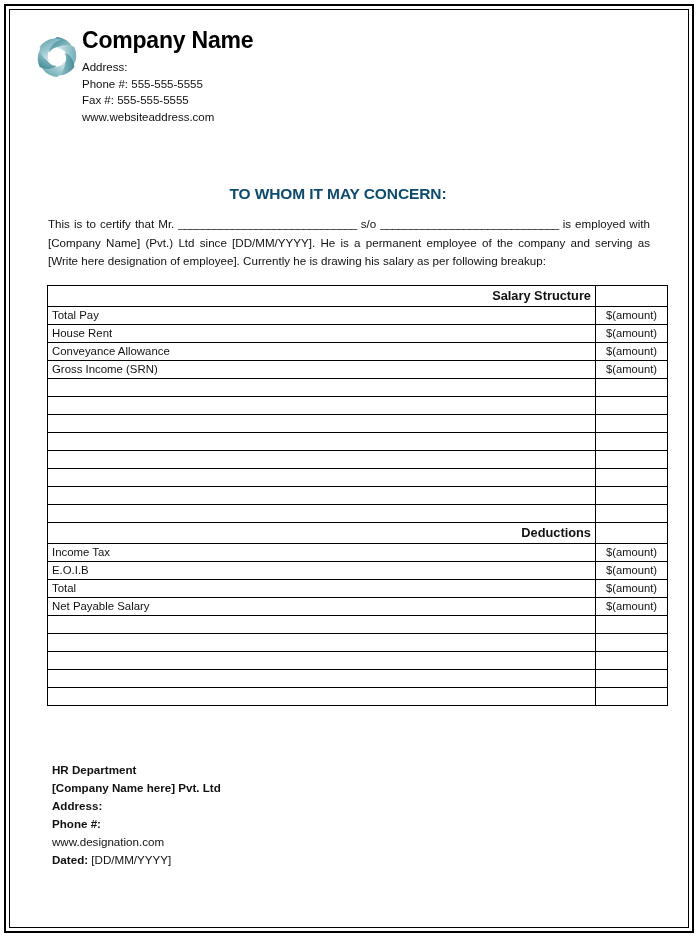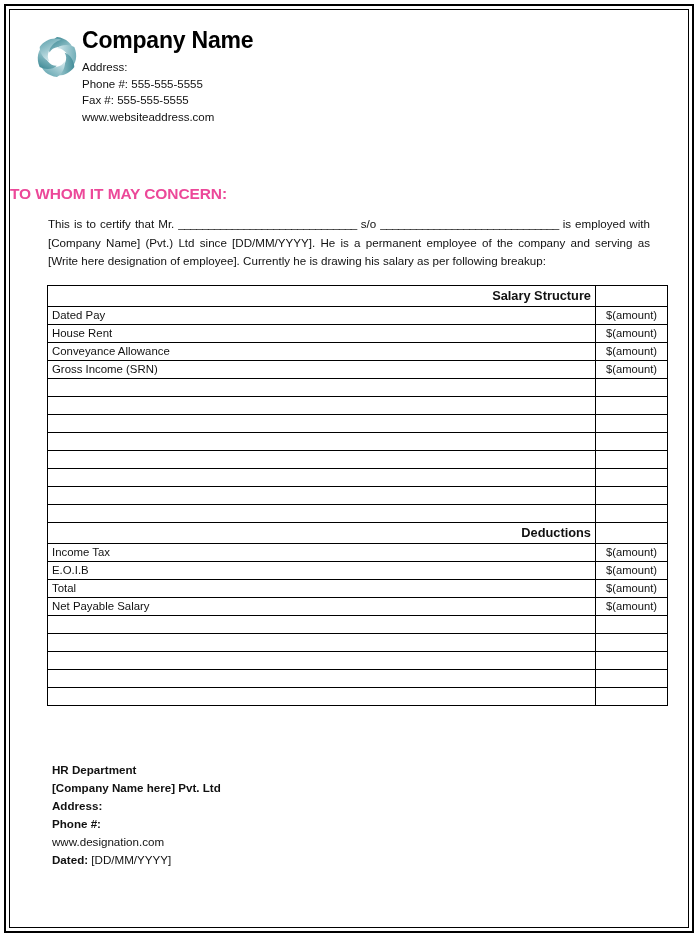--- a/index.html
+++ b/index.html
@@ -59,24 +59,24 @@
   }
   .contact-line {
     font-size: 11.5px;
     line-height: 16.5px;
     color: #111;
     white-space: pre;
   }
 
   
   .doc-title {
-    text-align: left;
+    text-align: center;
     font-size: 15.5px;
     font-weight: bold;
-    color: #ec4899;
+    color: #0c4a6e;
     margin: 60px 0 0 0;
     padding-right: 22px;
     letter-spacing: -0.1px;
   }
 
   
   .body-para {
     margin: 12px 38px 0 38px;
     font-size: 11.6px;
     line-height: 18.5px;
@@ -202,21 +202,21 @@
 
       <div class="body-para"><span>This is to certify that Mr. </span><span class="blank-line">______________________________</span><span> s/o </span><span class="blank-line">______________________________</span><span> is employed with [Company Name] (Pvt.) Ltd since [DD/MM/YYYY]. He is a permanent employee of the company and serving as [Write here designation of employee]. Currently he is drawing his salary as per following breakup:</span></div>
 
       <table class="salary-table">
         <tbody>
           <tr>
             <td class="label section-head">Salary Structure</td>
             <td class="amount"></td>
           </tr>
           <tr>
-            <td class="label">Dated Pay</td>
+            <td class="label">Total Pay</td>
             <td class="amount">$(amount)</td>
           </tr>
           <tr>
             <td class="label">House Rent</td>
             <td class="amount">$(amount)</td>
           </tr>
           <tr>
             <td class="label">Conveyance Allowance</td>
             <td class="amount">$(amount)</td>
           </tr>

